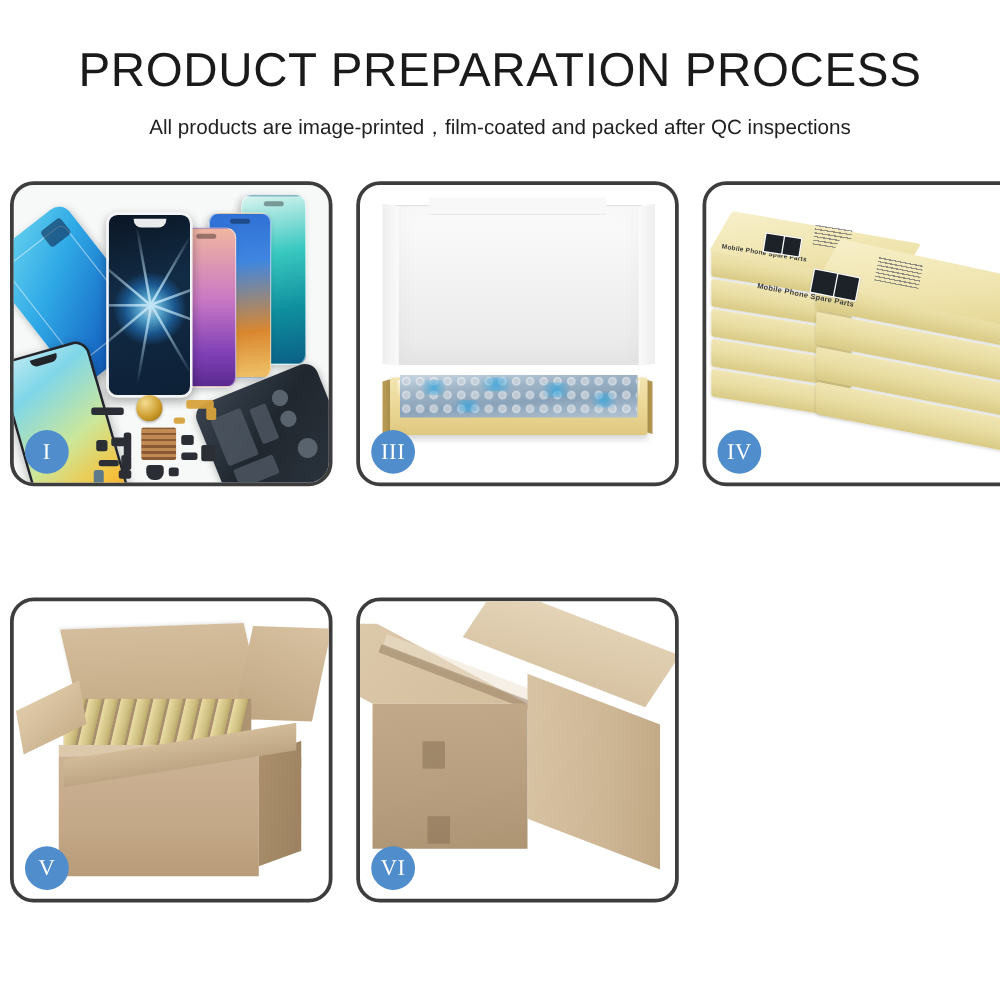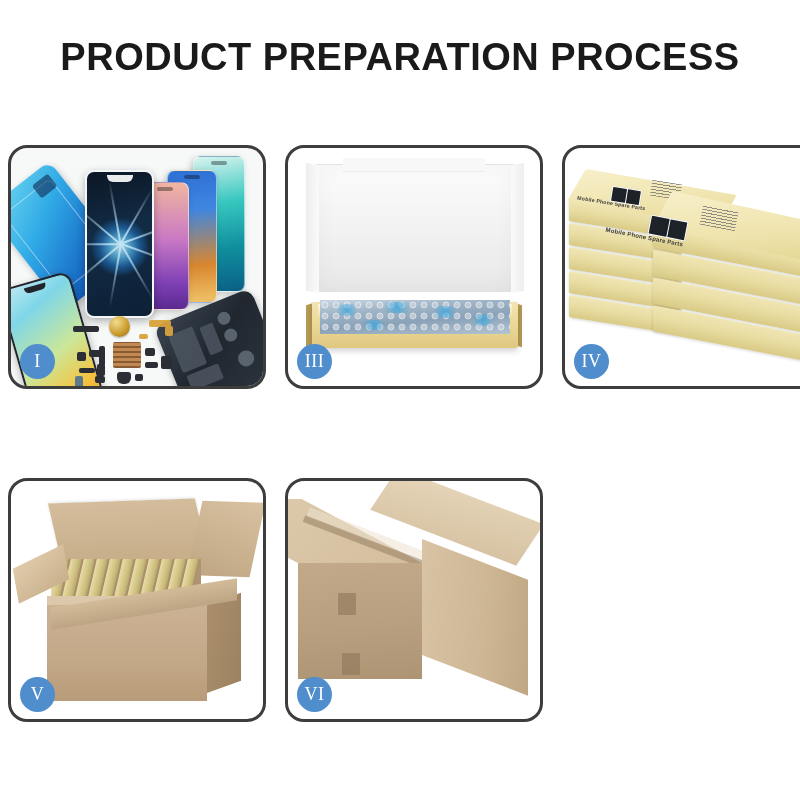--- a/index.html
+++ b/index.html
@@ -8,21 +8,21 @@
     background:#ffffff;
     font-family:"Liberation Sans", sans-serif;
     overflow:hidden;
     position:relative;
   }
 
   
   .header { width:800px; padding-top:38px; text-align:center; }
   .title {
     font-size:38px;
-    font-weight:bold;
+    font-weight:normal;
     letter-spacing:0.5px;
     color:#1a1a1a;
     line-height:1.05;
     white-space:nowrap;
   }
   .subtitle {
     margin-top:13px;
     font-size:16.5px;
     color:#1f1f1f;
     white-space:nowrap;
@@ -387,20 +387,21 @@
   .p6 .tab2 {
     position:absolute; left:54px; top:172px; width:18px; height:22px;
     background:rgba(126,103,76,.42); border-radius:1px;
   }
 </style>
 </head>
 <body>
 
 <div class="header">
   <div class="title">PRODUCT PREPARATION PROCESS</div>
+  <div class="subtitle">All products are image-printed，film-coated and packed after QC inspections</div>
 </div>
 
 <div class="grid">
 
   <div class="panel p1">
     <div class="scene">
       <div class="bluephone"></div>
 
       <div class="fan">
         <div class="fanph fan3"></div>

